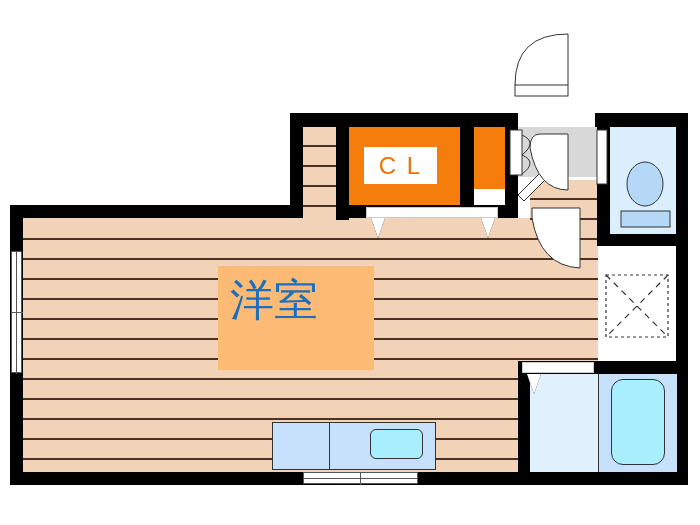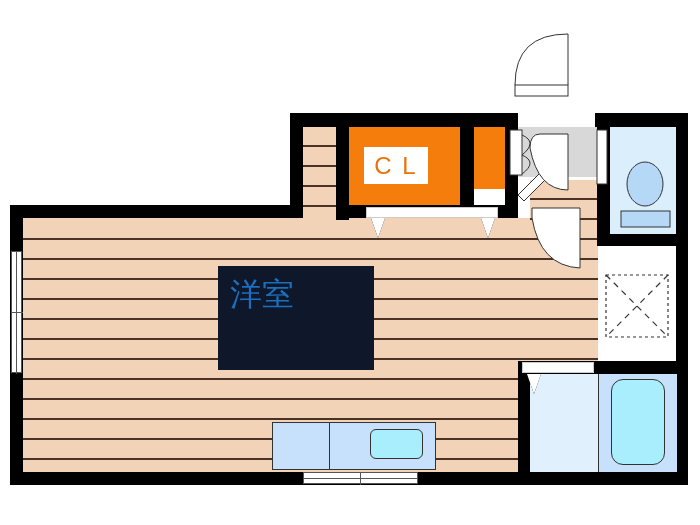--- a/index.html
+++ b/index.html
@@ -6,21 +6,21 @@
   body { width:700px; height:525px; position:relative; overflow:hidden; font-family:"Liberation Sans", sans-serif; }
   .abs { position:absolute; }
   .wall { background:#000; position:absolute; }
   .floor {
     position:absolute;
     background-color:#f2d3b7;
     background-image: repeating-linear-gradient(to bottom, #f2d3b7 0px, #f2d3b7 18px, #4a3326 18px, #4a3326 20px);
   }
   .cl { position:absolute; background:#f47d0c; }
   .label-box { position:absolute; background:#fff; display:flex; align-items:center; justify-content:center; }
-  .room-label { position:absolute; background:#0f172a; color:#1a6fbf; font-size:32px; line-height:40px; padding:8px 12px; }
+  .room-label { position:absolute; background:#fdba74; color:#1a6fbf; font-size:44px; line-height:40px; padding:14px 12px; }
   .room-label div { white-space:nowrap; }
   .door-frame { position:absolute; background:#fff; border:1px solid #333; box-sizing:border-box; }
   .tri { position:absolute; width:0; height:0; border-left:7px solid transparent; border-right:7px solid transparent; border-top:20px solid #fff; }
 </style>
 </head>
 <body>
 
 <div class="abs" style="left:0;top:0;width:700px;height:525px;">
 
   <div class="floor" style="left:23px;top:218px;width:575px;height:255px;background-position:0 2px;"></div>
@@ -42,21 +42,21 @@
   <div class="wall" style="left:597px;top:113px;width:13px;height:132px;"></div>
   <div class="wall" style="left:676px;top:113px;width:12px;height:372px;"></div>
   <div class="wall" style="left:597px;top:234px;width:91px;height:12px;"></div>
   <div class="wall" style="left:597px;top:245px;width:80px;height:0px;"></div>
 
   <div class="wall" style="left:518px;top:361px;width:170px;height:13px;"></div>
   <div class="wall" style="left:518px;top:361px;width:12px;height:124px;"></div>
 
   <div class="cl" style="left:349px;top:127px;width:111px;height:78px;"></div>
   <div class="cl" style="left:474px;top:127px;width:31px;height:62px;"></div>
-  <div class="label-box" style="left:364px;top:147px;width:64px;height:37px;">
+  <div class="label-box" style="left:364px;top:147px;width:73px;height:37px;">
     <span style="color:#e8730a;font-size:24px;letter-spacing:2px;">C L</span>
   </div>
 
   <div class="door-frame" style="left:366px;top:207px;width:132px;height:11px;border-color:#ccc;"></div>
   <div class="tri" style="left:371px;top:218px;filter:drop-shadow(0 0 0.6px #000);"></div>
   <div class="tri" style="left:481px;top:218px;filter:drop-shadow(0 0 0.6px #000);"></div>
 
   <div class="abs" style="left:518px;top:127px;width:79px;height:50px;background:#d8d8d8;"></div>
   <svg class="abs" style="left:500px;top:30px;" width="200" height="250" viewBox="0 0 200 250">
 

